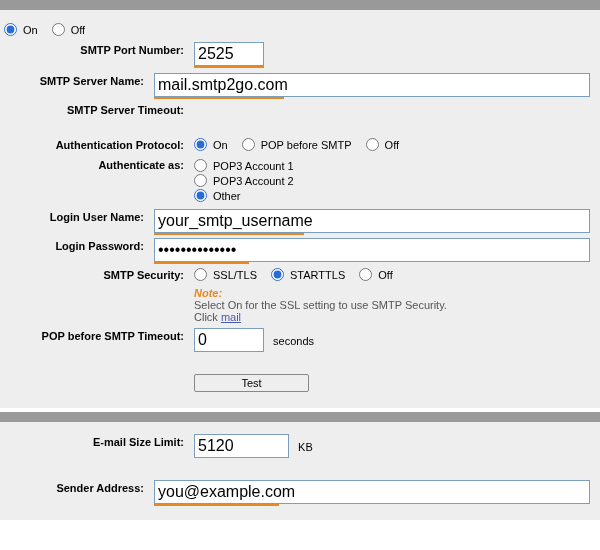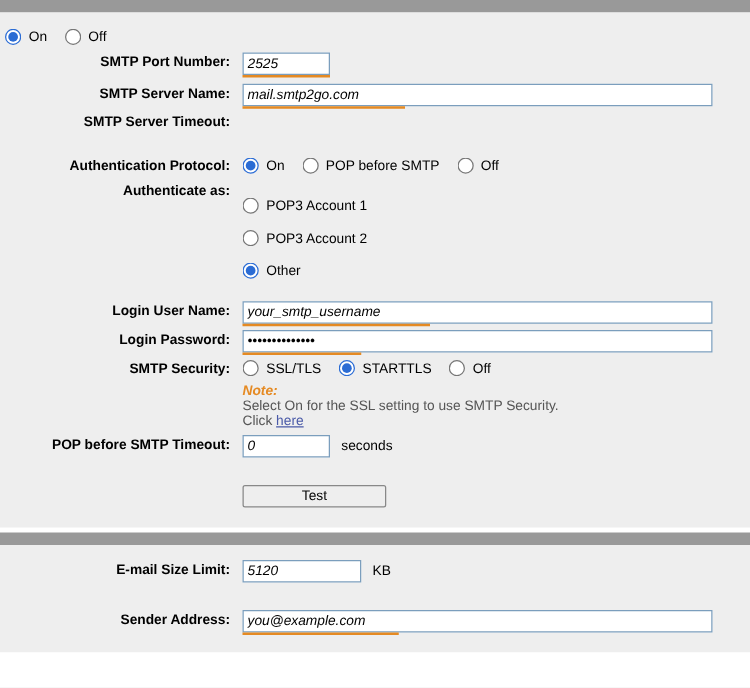--- a/index.html
+++ b/index.html
@@ -31,47 +31,46 @@
   }
   .field {
     flex: 1;
     padding: 1px 10px 1px 4px;
   }
   .radio-line { display: flex; align-items: flex-end; gap: 4px; margin: 1px 0; }
   .radio-line label { font-weight: normal; margin-right: 10px; }
   input[type="radio"] { margin: 0 2px 0 0; accent-color: #2b6cd4; }
   input[type="text"], input[type="password"] {
     font-family: Verdana, Arial, sans-serif;
-    font-size: 11px;
+    font-size: 16px;
     padding: 2px 3px;
     border: 1px solid #7b9ebd;
     background: #fff;
-    font-style: italic;
-  }
-  .w-full { width: 376px; }
+  }
+  .w-full { width: 436px; }
   .w-short { width: 70px; }
   .w-med { width: 95px; }
   .underline-orange { border-bottom: 2px solid #e58a23; display: inline-block; }
   .note-label { color: #e58a23; font-weight: bold; font-style: italic; }
   .note-text { color: #555; }
   .note-link { color: #4a5aa8; text-decoration: underline; cursor: pointer; }
   .gap { height: 14px; }
   button.test {
     width: 115px;
     padding: 2px 0;
     font-family: inherit;
     font-size: 11px;
     background: #eee;
     border: 1px solid #888;
     border-radius: 2px;
     cursor: pointer;
   }
   .divider { height: 10px; background: #999; margin-top: 4px; }
   .unit { margin-left: 6px; }
-  .stack > div { margin: 13px 0; }
+  .stack > div { margin: 2px 0; }
 </style>
 </head>
 <body>
 
 <div class="topbar"></div>
 
 <div class="section">
 
   <div class="row">
     <div class="field radio-line">
@@ -162,21 +161,21 @@
       <label>Off</label>
     </div>
   </div>
 
   <div class="row">
     <div class="label"></div>
     <div class="field">
       <div class="note-label">Note:</div>
       <div class="note-text">Select On for the SSL setting to use SMTP Security.</div>
       <div class="note-text">
-        <span>Click </span><span class="note-link">here</span>
+        <span>Click </span><span class="note-link">mail</span>
       </div>
     </div>
   </div>
 
   <div class="row">
     <div class="label">POP before SMTP Timeout:</div>
     <div class="field">
       <input type="text" class="w-short" value="0" style="">
       <span class="unit">seconds</span>
     </div>

